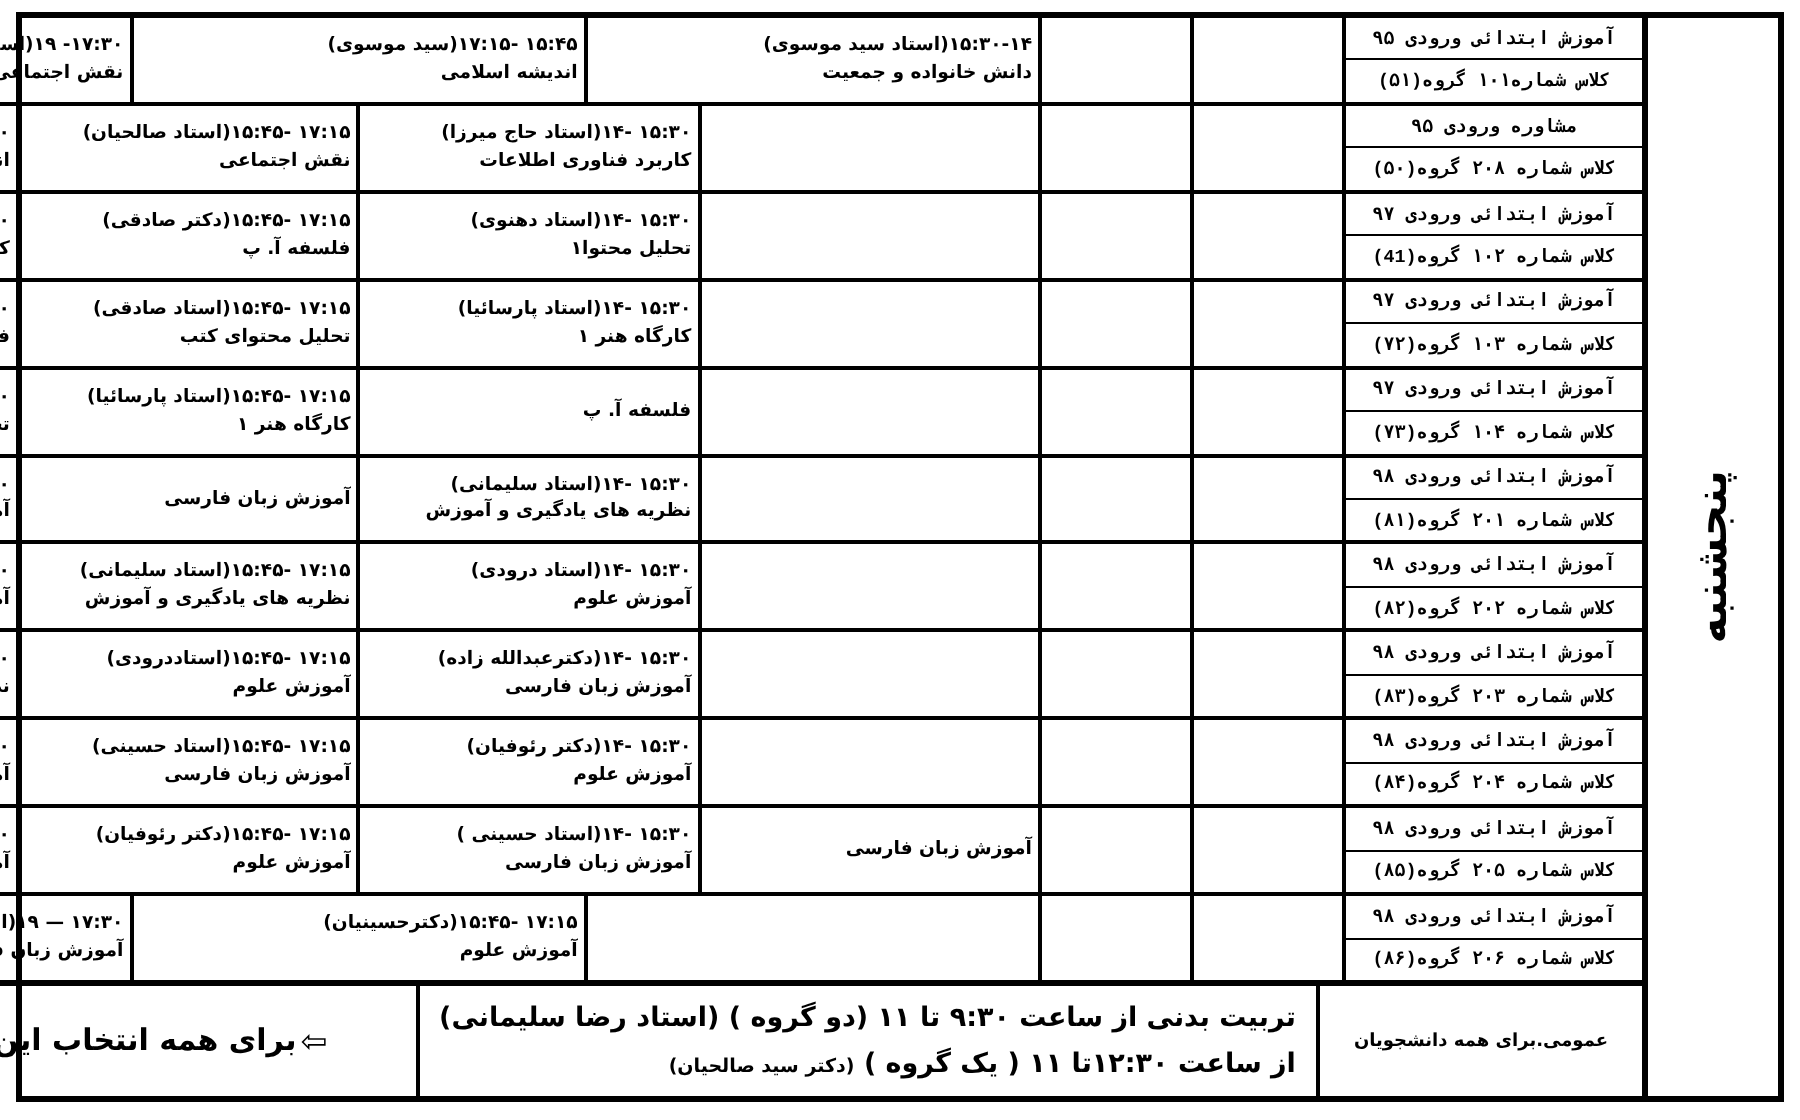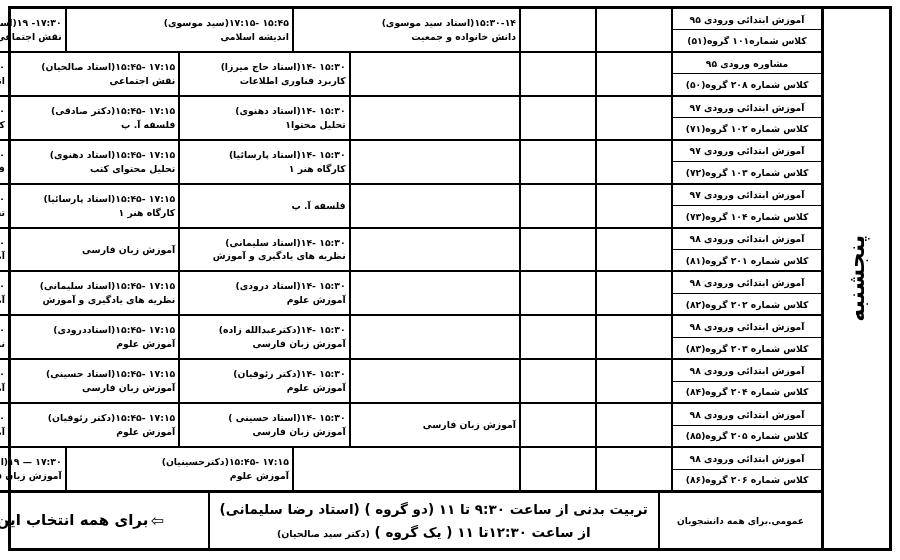--- a/index.html
+++ b/index.html
@@ -89,20 +89,21 @@
   
   .c-group{flex:0 0 150px;padding:0;}
   .c-blank{flex:0 0 76px;}
   .c-slot{flex:1 1 0;}
 
   
   .group-box{
     width:100%;height:100%;
     display:flex;flex-direction:column;
     box-sizing:border-box;
+    font-family:Liberation Mono, monospace;
   }
   .group-line{
     flex:1 1 0;
     display:flex;align-items:center;justify-content:center;
     text-align:center;
     font-size:9.2px;
     font-weight:bold;
     letter-spacing:0;
     box-sizing:border-box;
     padding:0 2px;
@@ -140,21 +141,21 @@
   .footer-note{
     flex:1 1 auto;
     border-left:2px solid #000;
     box-sizing:border-box;
     display:flex;
     align-items:center;
     justify-content:center;
     padding:0 10px;
   }
   .footer-note .lines{
-    text-align:center;
+    text-align:right;
     line-height:1.65;
   }
   .footer-note .l1{
     font-size:13.5px;font-weight:bold;white-space:nowrap;display:block;
   }
   .footer-note .l2{
     font-size:13.5px;font-weight:bold;white-space:nowrap;display:block;
   }
   .footer-note .l2 .small{font-size:9.5px;}
   .footer-free{
@@ -259,21 +260,21 @@
               <span class="time">۱۷:۳۰ — ۱۹(استاد سید موسوی)</span>
               <span class="title">اندیشه اسلامی ۲</span>
             </div>
           </div>
         </div>
 
         <div class="row">
           <div class="cell c-group">
             <div class="group-box">
               <div class="group-line top">آموزش ابتدائی ورودی ۹۷</div>
-              <div class="group-line">کلاس شماره ۱۰۲  گروه(۷۱)</div>
+              <div class="group-line">کلاس شماره ۱۰۲  گروه(41)</div>
             </div>
           </div>
           <div class="cell c-blank empty"></div>
           <div class="cell c-blank empty"></div>
           <div class="cell c-slot">
             <div class="course">
               <span class="time"></span>
               <span class="title"></span>
             </div>
           </div>
@@ -313,21 +314,21 @@
             </div>
           </div>
           <div class="cell c-slot">
             <div class="course">
               <span class="time">۱۵:۳۰ -۱۴(استاد پارسائیا)</span>
               <span class="title">کارگاه هنر ۱</span>
             </div>
           </div>
           <div class="cell c-slot">
             <div class="course">
-              <span class="time">۱۷:۱۵ -۱۵:۴۵(استاد دهنوی)</span>
+              <span class="time">۱۷:۱۵ -۱۵:۴۵(استاد صادقی)</span>
               <span class="title">تحلیل محتوای کتب</span>
             </div>
           </div>
           <div class="cell c-slot">
             <div class="course">
               <span class="time">۱۷:۳۰ — ۱۹(دکتر صادقی)</span>
               <span class="title">فلسفه آ. پ</span>
             </div>
           </div>
         </div>

